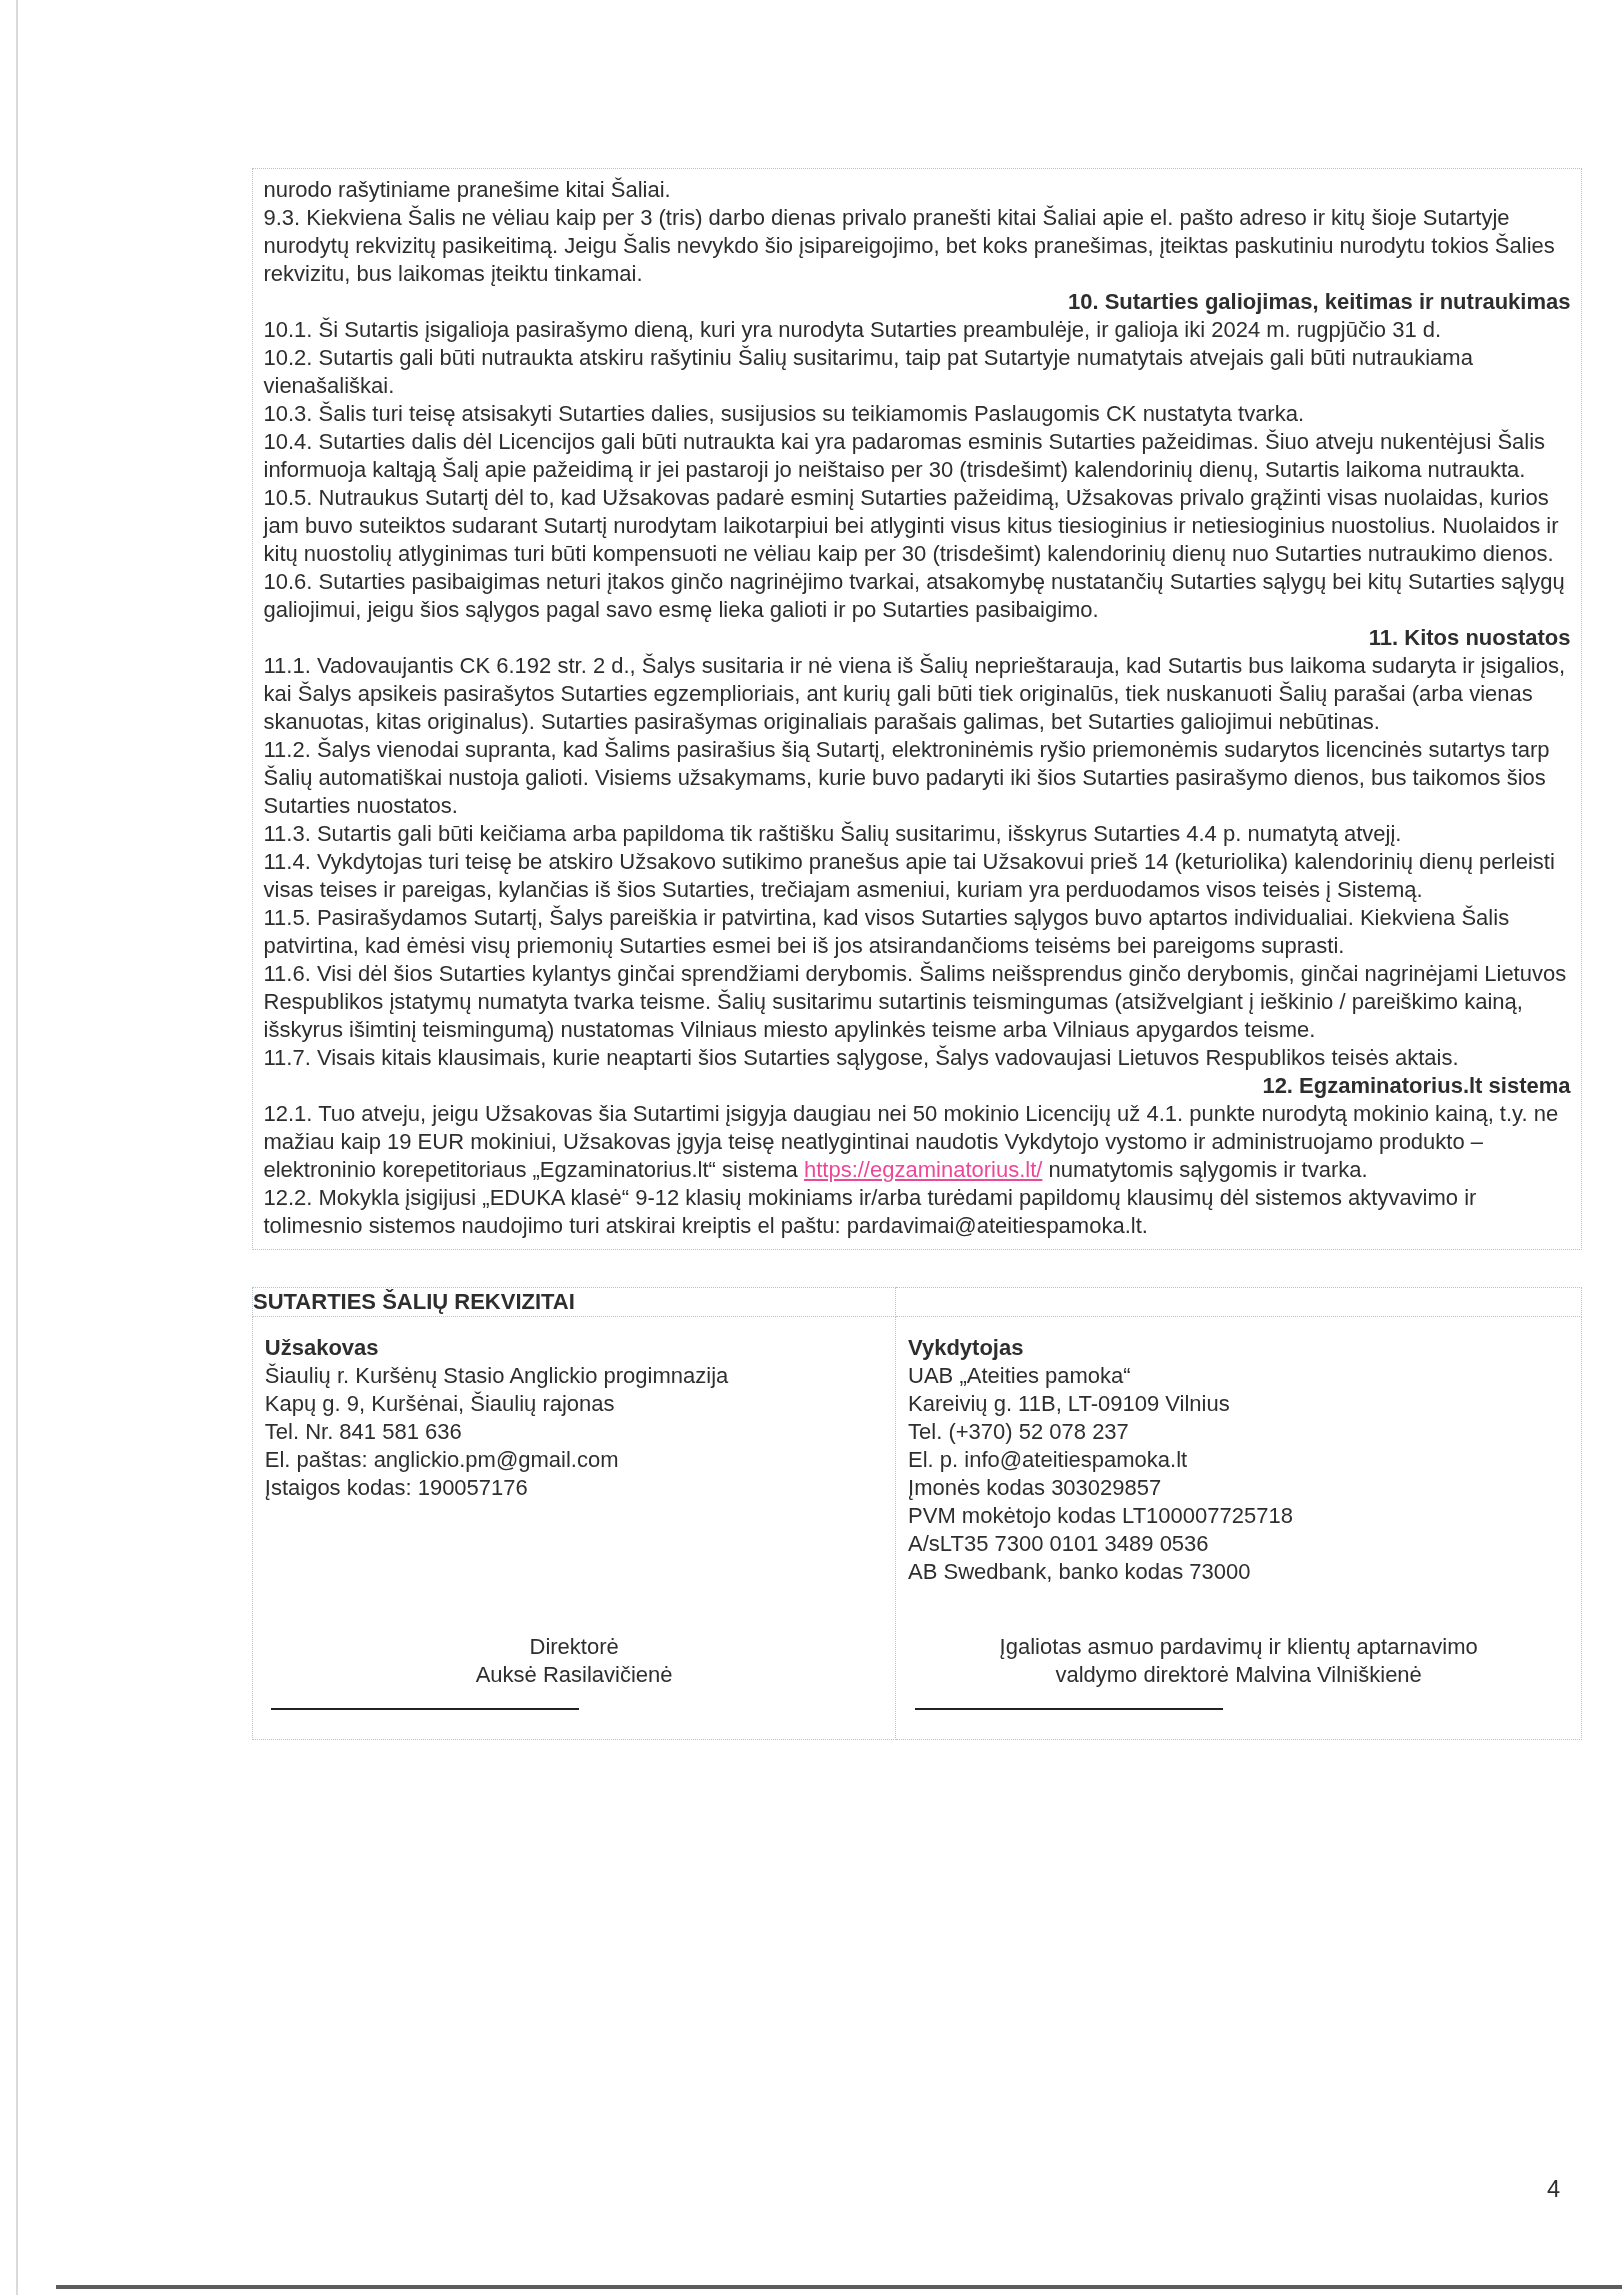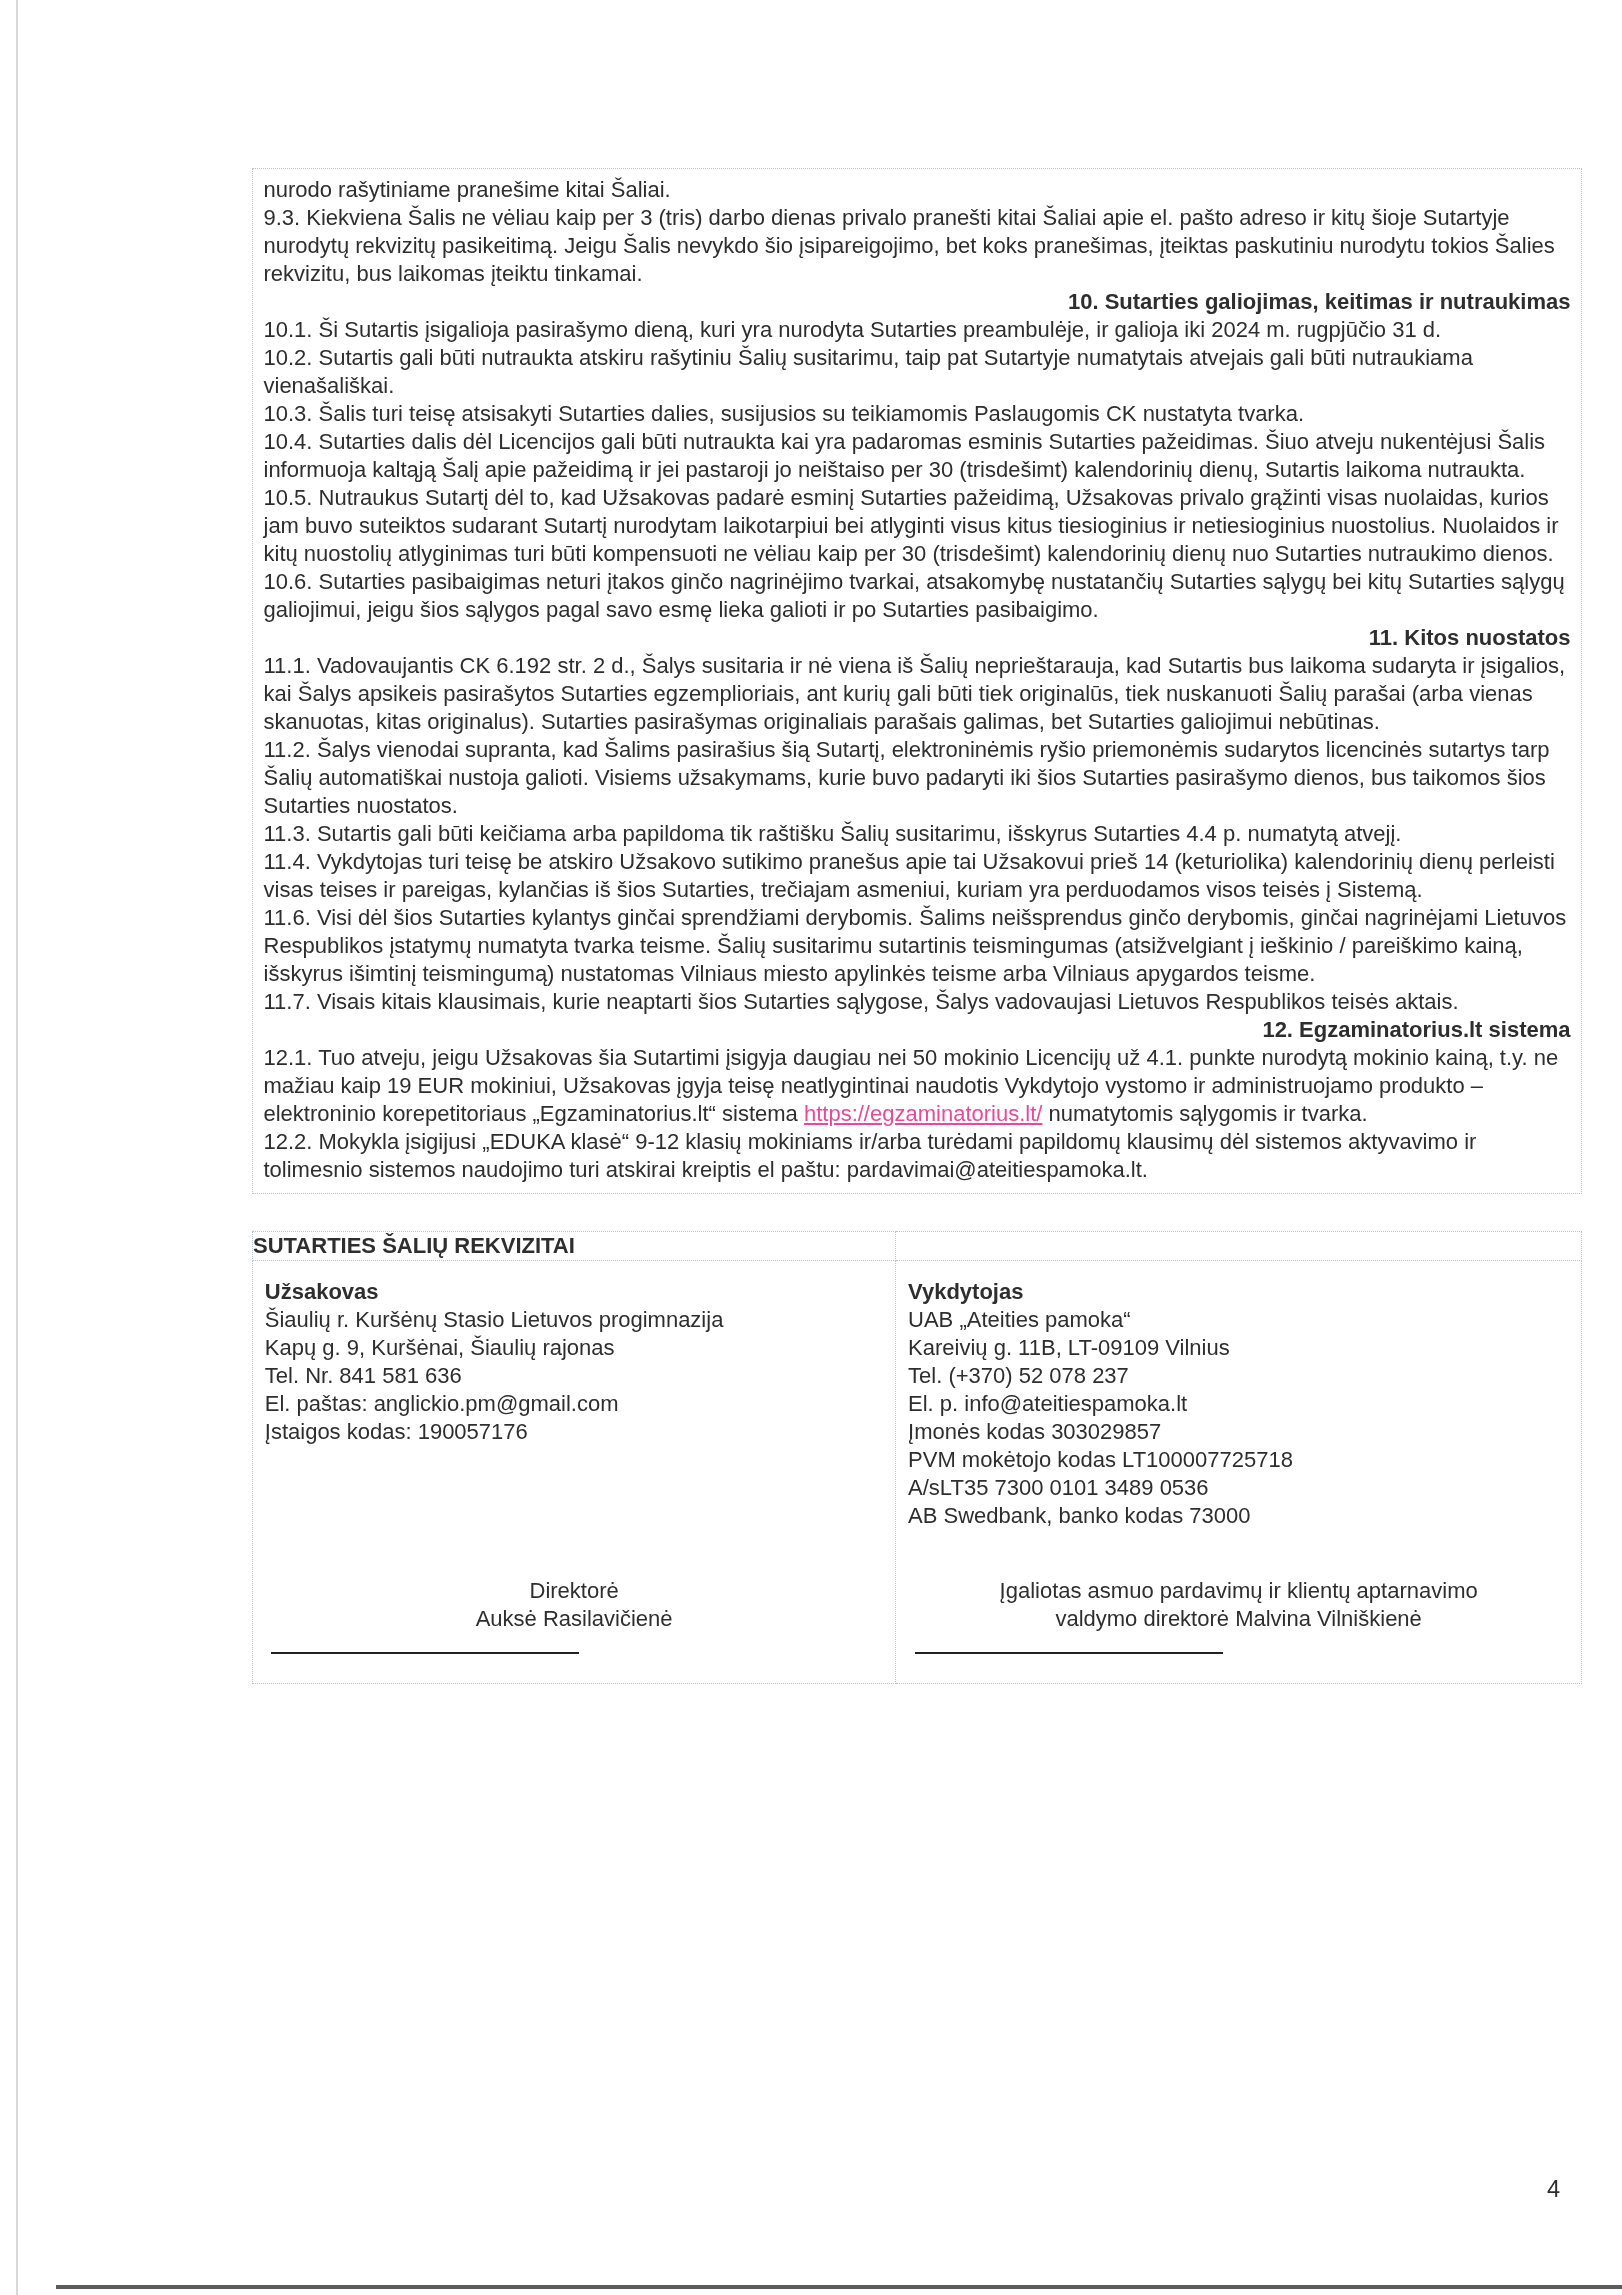--- a/index.html
+++ b/index.html
@@ -104,39 +104,40 @@
     <p class="para">10.2. Sutartis gali būti nutraukta atskiru rašytiniu Šalių susitarimu, taip pat Sutartyje numatytais atvejais gali būti nutraukiama vienašališkai.</p>
     <p class="para">10.3. Šalis turi teisę atsisakyti Sutarties dalies, susijusios su teikiamomis Paslaugomis CK nustatyta tvarka.</p>
     <p class="para">10.4. Sutarties dalis dėl Licencijos gali būti nutraukta kai yra padaromas esminis Sutarties pažeidimas. Šiuo atveju nukentėjusi Šalis informuoja kaltąją Šalį apie pažeidimą ir jei pastaroji jo neištaiso per 30 (trisdešimt) kalendorinių dienų, Sutartis laikoma nutraukta.</p>
     <p class="para">10.5. Nutraukus Sutartį dėl to, kad Užsakovas padarė esminį Sutarties pažeidimą, Užsakovas privalo grąžinti visas nuolaidas, kurios jam buvo suteiktos sudarant Sutartį nurodytam laikotarpiui bei atlyginti visus kitus tiesioginius ir netiesioginius nuostolius. Nuolaidos ir kitų nuostolių atlyginimas turi būti kompensuoti ne vėliau kaip per 30 (trisdešimt) kalendorinių dienų nuo Sutarties nutraukimo dienos.</p>
     <p class="para">10.6. Sutarties pasibaigimas neturi įtakos ginčo nagrinėjimo tvarkai, atsakomybę nustatančių Sutarties sąlygų bei kitų Sutarties sąlygų galiojimui, jeigu šios sąlygos pagal savo esmę lieka galioti ir po Sutarties pasibaigimo.</p>
     <p class="para bold">11. Kitos nuostatos</p>
     <p class="para">11.1. Vadovaujantis CK 6.192 str. 2 d., Šalys susitaria ir nė viena iš Šalių neprieštarauja, kad Sutartis bus laikoma sudaryta ir įsigalios, kai Šalys apsikeis pasirašytos Sutarties egzemplioriais, ant kurių gali būti tiek originalūs, tiek nuskanuoti Šalių parašai (arba vienas skanuotas, kitas originalus). Sutarties pasirašymas originaliais parašais galimas, bet Sutarties galiojimui nebūtinas.</p>
     <p class="para">11.2. Šalys vienodai supranta, kad Šalims pasirašius šią Sutartį, elektroninėmis ryšio priemonėmis sudarytos licencinės sutartys tarp Šalių automatiškai nustoja galioti. Visiems užsakymams, kurie buvo padaryti iki šios Sutarties pasirašymo dienos, bus taikomos šios Sutarties nuostatos.</p>
     <p class="para">11.3. Sutartis gali būti keičiama arba papildoma tik raštišku Šalių susitarimu, išskyrus Sutarties 4.4 p. numatytą atvejį.</p>
     <p class="para">11.4. Vykdytojas turi teisę be atskiro Užsakovo sutikimo pranešus apie tai Užsakovui prieš 14 (keturiolika) kalendorinių dienų perleisti visas teises ir pareigas, kylančias iš šios Sutarties, trečiajam asmeniui, kuriam yra perduodamos visos teisės į Sistemą.</p>
+    <p class="para">11.5. Pasirašydamos Sutartį, Šalys pareiškia ir patvirtina, kad visos Sutarties sąlygos buvo aptartos individualiai. Kiekviena Šalis patvirtina, kad ėmėsi visų priemonių Sutarties esmei bei iš jos atsirandančioms teisėms bei pareigoms suprasti.</p>
     <p class="para">11.6. Visi dėl šios Sutarties kylantys ginčai sprendžiami derybomis. Šalims neišsprendus ginčo derybomis, ginčai nagrinėjami Lietuvos Respublikos įstatymų numatyta tvarka teisme. Šalių susitarimu sutartinis teismingumas (atsižvelgiant į ieškinio / pareiškimo kainą, išskyrus išimtinį teismingumą) nustatomas Vilniaus miesto apylinkės teisme arba Vilniaus apygardos teisme.</p>
     <p class="para">11.7. Visais kitais klausimais, kurie neaptarti šios Sutarties sąlygose, Šalys vadovaujasi Lietuvos Respublikos teisės aktais.</p>
     <p class="para bold">12. Egzaminatorius.lt sistema</p>
     <p class="para"><span>12.1. Tuo atveju, jeigu Užsakovas šia Sutartimi įsigyja daugiau nei 50 mokinio Licencijų už 4.1. punkte nurodytą mokinio kainą, t.y. ne mažiau kaip 19 EUR mokiniui, Užsakovas įgyja teisę neatlygintinai naudotis Vykdytojo vystomo ir administruojamo produkto – elektroninio korepetitoriaus „Egzaminatorius.lt“ sistema </span><a class="doc-link">https://egzaminatorius.lt/</a><span> numatytomis sąlygomis ir tvarka.</span></p>
     <p class="para">12.2. Mokykla įsigijusi „EDUKA klasė“ 9-12 klasių mokiniams ir/arba turėdami papildomų klausimų dėl sistemos aktyvavimo ir tolimesnio sistemos naudojimo turi atskirai kreiptis el paštu: pardavimai@ateitiespamoka.lt.</p>
   </div>
 
   <div class="req-section">
     <table class="req">
       <tbody>
           <tr>
         <td class="req-title-cell">SUTARTIES ŠALIŲ REKVIZITAI</td>
         <td class="req-empty-cell"></td>
       </tr>
       <tr>
         <td>
           <div class="cell-inner">
             <div class="role">Užsakovas</div>
-            <div class="detail-line">Šiaulių r. Kuršėnų Stasio Lietuvos progimnazija</div>
+            <div class="detail-line">Šiaulių r. Kuršėnų Stasio Anglickio progimnazija</div>
             <div class="detail-line">Kapų g. 9, Kuršėnai, Šiaulių rajonas</div>
             <div class="detail-line">Tel. Nr. 841 581 636</div>
             <div class="detail-line">El. paštas: anglickio.pm@gmail.com</div>
             <div class="detail-line">Įstaigos kodas: 190057176</div>
             <div class="sig-block">
               <div class="detail-line">Direktorė</div>
               <div class="detail-line">Auksė Rasilavičienė</div>
               <div class="sig-line"></div>
             </div>
           </div>

